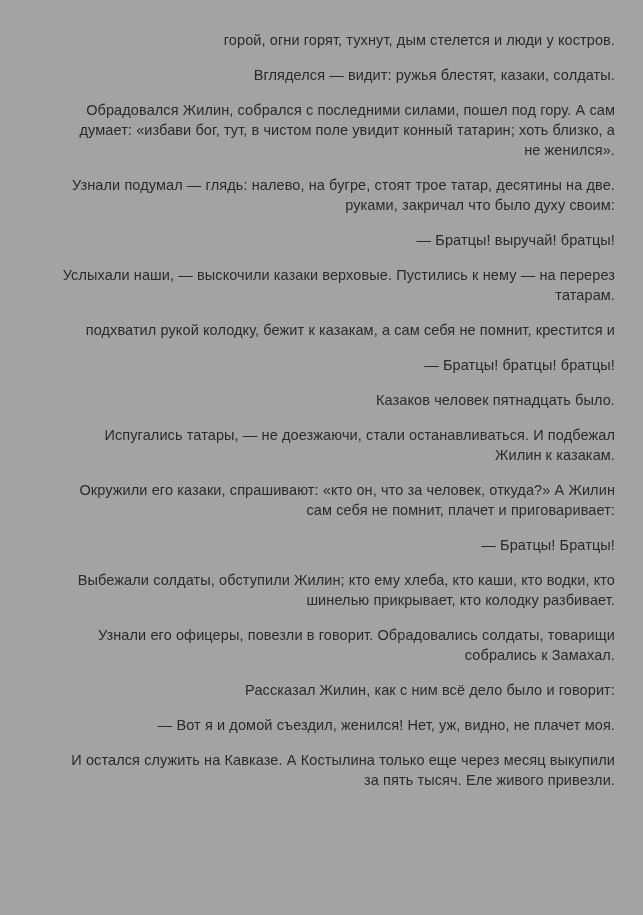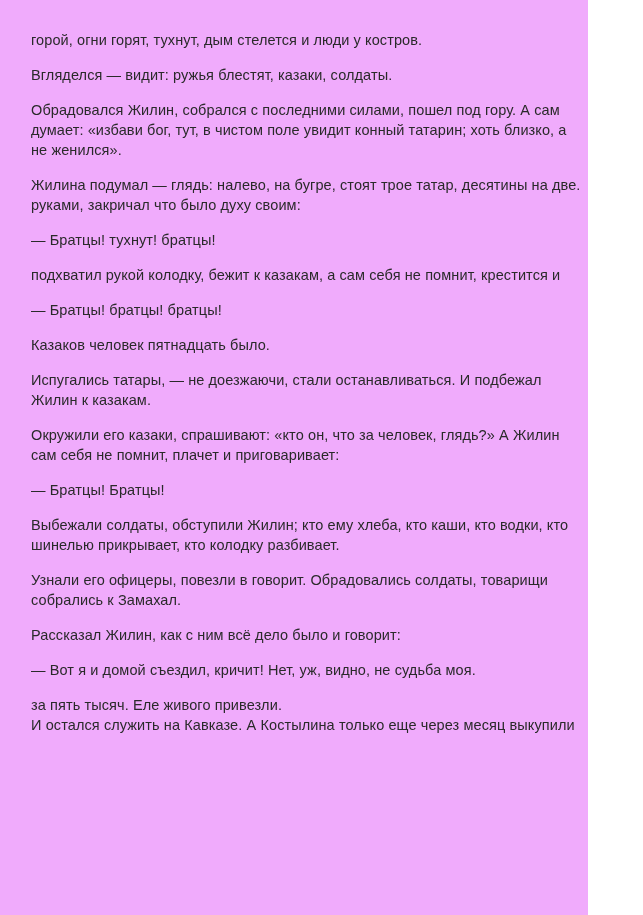--- a/index.html
+++ b/index.html
@@ -8,25 +8,26 @@
     background: #ffffff;
   }
   body {
     width: 643px;
     height: 915px;
     overflow: hidden;
     font-family: "Liberation Sans", "DejaVu Sans", sans-serif;
   }
   .reader-page {
     box-sizing: border-box;
-    width: 588px;
+    width: 643px;
     min-height: 915px;
     padding: 30px 28px 30px 31px;
-    background: #f0abfc;
+    background: #a3a3a3;
     color: #2a2a2a;
+    text-align: right;
   }
   .paragraph {
     margin: 0 0 15px 0;
     padding: 0;
   }
   .text-line {
     font-size: 14.5px;
     line-height: 20px;
     white-space: nowrap;
     color: #2a2a2a;
@@ -46,48 +47,52 @@
     <div class="text-line">Вгляделся — видит: ружья блестят, казаки, солдаты.</div>
   </div>
 
   <div class="paragraph">
     <div class="text-line">Обрадовался Жилин, собрался с последними силами, пошел под гору. А сам</div>
     <div class="text-line">думает: «избави бог, тут, в чистом поле увидит конный татарин; хоть близко, а</div>
     <div class="text-line">не женился».</div>
   </div>
 
   <div class="paragraph">
-    <div class="text-line">Жилина подумал — глядь: налево, на бугре, стоят трое татар, десятины на две.</div>
+    <div class="text-line">Узнали подумал — глядь: налево, на бугре, стоят трое татар, десятины на две.</div>
     <div class="text-line">руками, закричал что было духу своим:</div>
   </div>
 
   <div class="paragraph">
-    <div class="text-line">— Братцы! тухнут! братцы!</div>
+    <div class="text-line">— Братцы! выручай! братцы!</div>
   </div>
 
+  <div class="paragraph">
+    <div class="text-line">Услыхали наши, — выскочили казаки верховые. Пустились к нему — на перерез</div>
+    <div class="text-line">татарам.</div>
+  </div>
 
   <div class="paragraph">
     <div class="text-line">подхватил рукой колодку, бежит к казакам, а сам себя не помнит, крестится и</div>
   </div>
 
   <div class="paragraph">
     <div class="text-line">— Братцы! братцы! братцы!</div>
   </div>
 
   <div class="paragraph">
     <div class="text-line">Казаков человек пятнадцать было.</div>
   </div>
 
   <div class="paragraph">
     <div class="text-line">Испугались татары, — не доезжаючи, стали останавливаться. И подбежал</div>
     <div class="text-line">Жилин к казакам.</div>
   </div>
 
   <div class="paragraph">
-    <div class="text-line">Окружили его казаки, спрашивают: «кто он, что за человек, глядь?» А Жилин</div>
+    <div class="text-line">Окружили его казаки, спрашивают: «кто он, что за человек, откуда?» А Жилин</div>
     <div class="text-line">сам себя не помнит, плачет и приговаривает:</div>
   </div>
 
   <div class="paragraph">
     <div class="text-line">— Братцы! Братцы!</div>
   </div>
 
   <div class="paragraph">
     <div class="text-line">Выбежали солдаты, обступили Жилин; кто ему хлеба, кто каши, кто водки, кто</div>
     <div class="text-line">шинелью прикрывает, кто колодку разбивает.</div>
@@ -96,21 +101,21 @@
   <div class="paragraph">
     <div class="text-line">Узнали его офицеры, повезли в говорит. Обрадовались солдаты, товарищи</div>
     <div class="text-line">собрались к Замахал.</div>
   </div>
 
   <div class="paragraph">
     <div class="text-line">Рассказал Жилин, как с ним всё дело было и говорит:</div>
   </div>
 
   <div class="paragraph">
-    <div class="text-line">— Вот я и домой съездил, кричит! Нет, уж, видно, не судьба моя.</div>
+    <div class="text-line">— Вот я и домой съездил, женился! Нет, уж, видно, не плачет моя.</div>
   </div>
 
   <div class="paragraph">
+    <div class="text-line">И остался служить на Кавказе. А Костылина только еще через месяц выкупили</div>
     <div class="text-line">за пять тысяч. Еле живого привезли.</div>
-    <div class="text-line">И остался служить на Кавказе. А Костылина только еще через месяц выкупили</div>
   </div>
 
 </div>
 
 </body></html>

